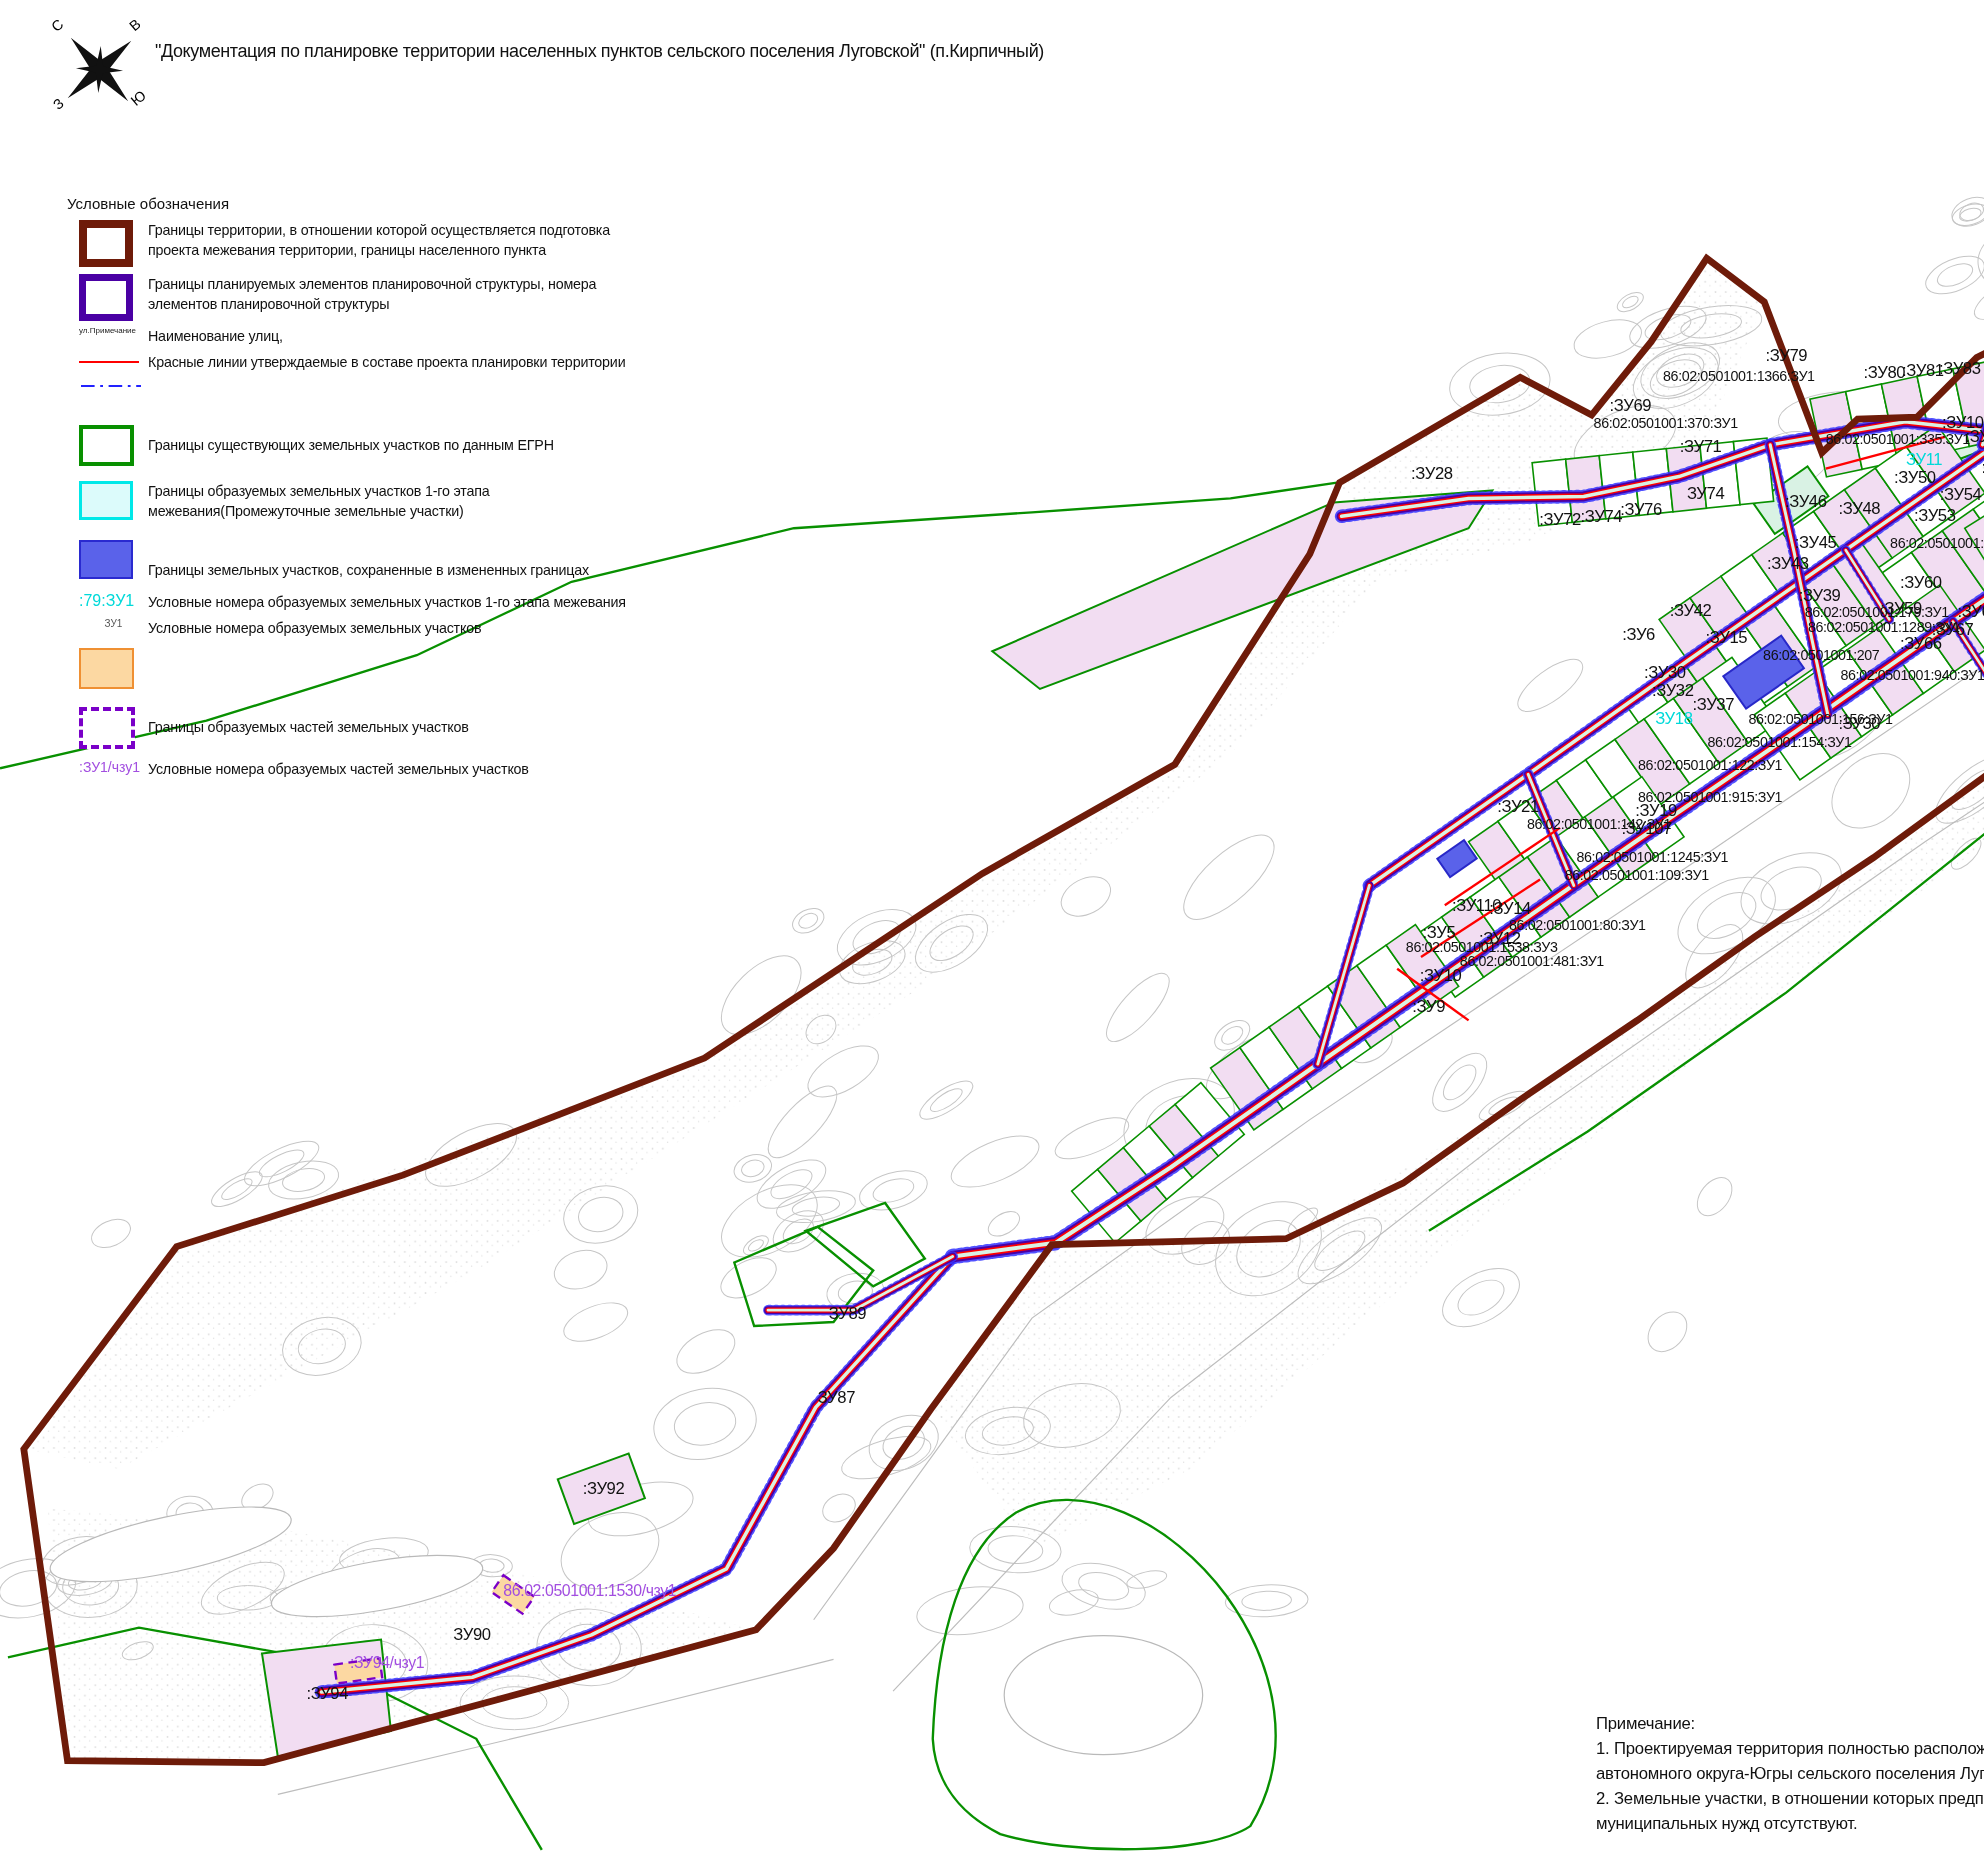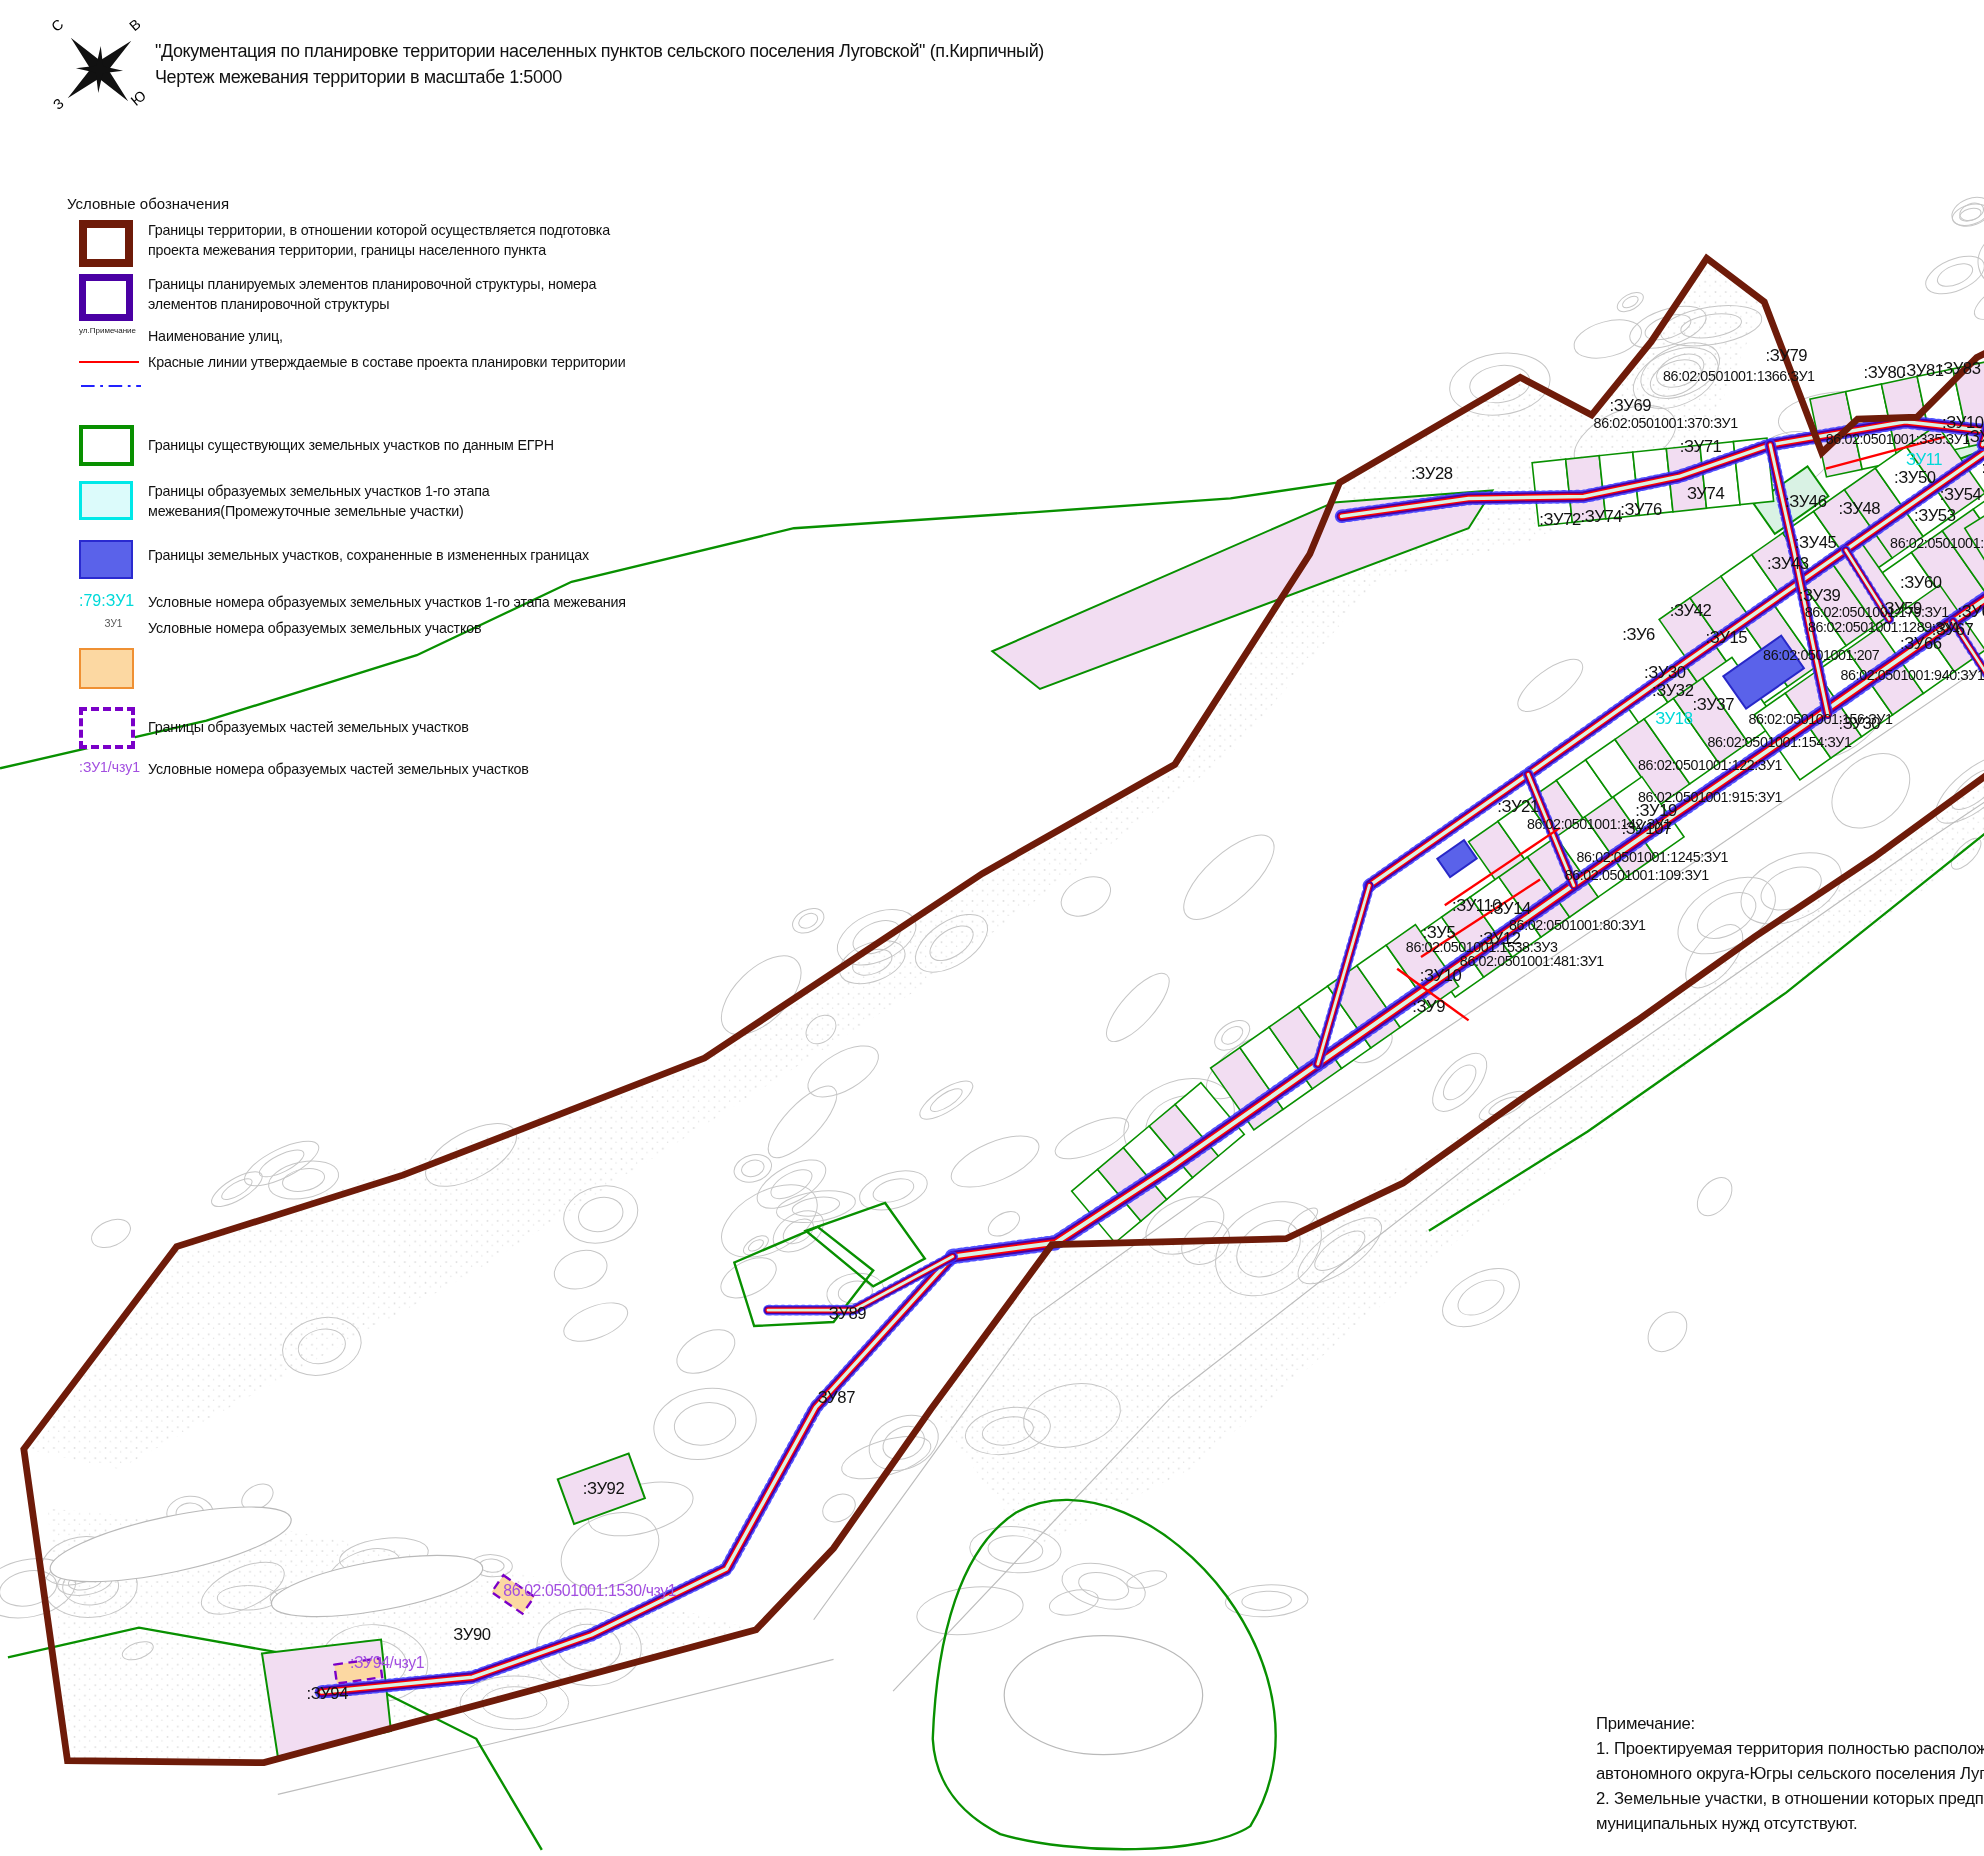--- a/index.html
+++ b/index.html
@@ -577,21 +577,20 @@
     </g>
     <text x="62" y="72" font-size="36" transform="rotate(-40 62 72)">С</text>
     <text x="258" y="70" font-size="36" transform="rotate(-40 258 70)">В</text>
     <text x="66" y="268" font-size="36" transform="rotate(-40 66 268)">З</text>
     <text x="262" y="258" font-size="36" transform="rotate(-40 262 258)">Ю</text>
   </svg>
 </div>
 
 <div class="overlay title-block">
   <div>"Документация по планировке территории населенных пунктов сельского поселения Луговской" (п.Кирпичный)</div>
-  <div>Чертеж межевания территории в масштабе 1:5000</div>
 </div>
 
 <div class="overlay legend">
   <div class="lg-head">Условные обозначения</div>
 
   <div class="lg-row" style="top:24.6px">
     <div class="lg-sw">
         <div class="sw-terr"></div>
       </div>
     <div class="lg-txt">
@@ -652,21 +651,21 @@
     <div class="lg-txt">
         <span>Границы образуемых земельных участков 1-го этапа</span>
         <span>межевания(Промежуточные земельные участки)</span>
       </div>
   </div>
 
   <div class="lg-row" style="top:345px">
     <div class="lg-sw">
         <div class="sw-saved"></div>
       </div>
-    <div class="lg-txt" style="margin-top:5px">
+    <div class="lg-txt" style="margin-top:20px">
         <span>Границы земельных участков, сохраненные в измененных границах</span>
       </div>
   </div>
 
   <div class="lg-row" style="top:397px">
     <div class="lg-sw">
         <div class="sw-num1">:79:ЗУ1</div>
       </div>
     <div class="lg-txt">
         <span>Условные номера образуемых земельных участков 1-го этапа межевания</span>

